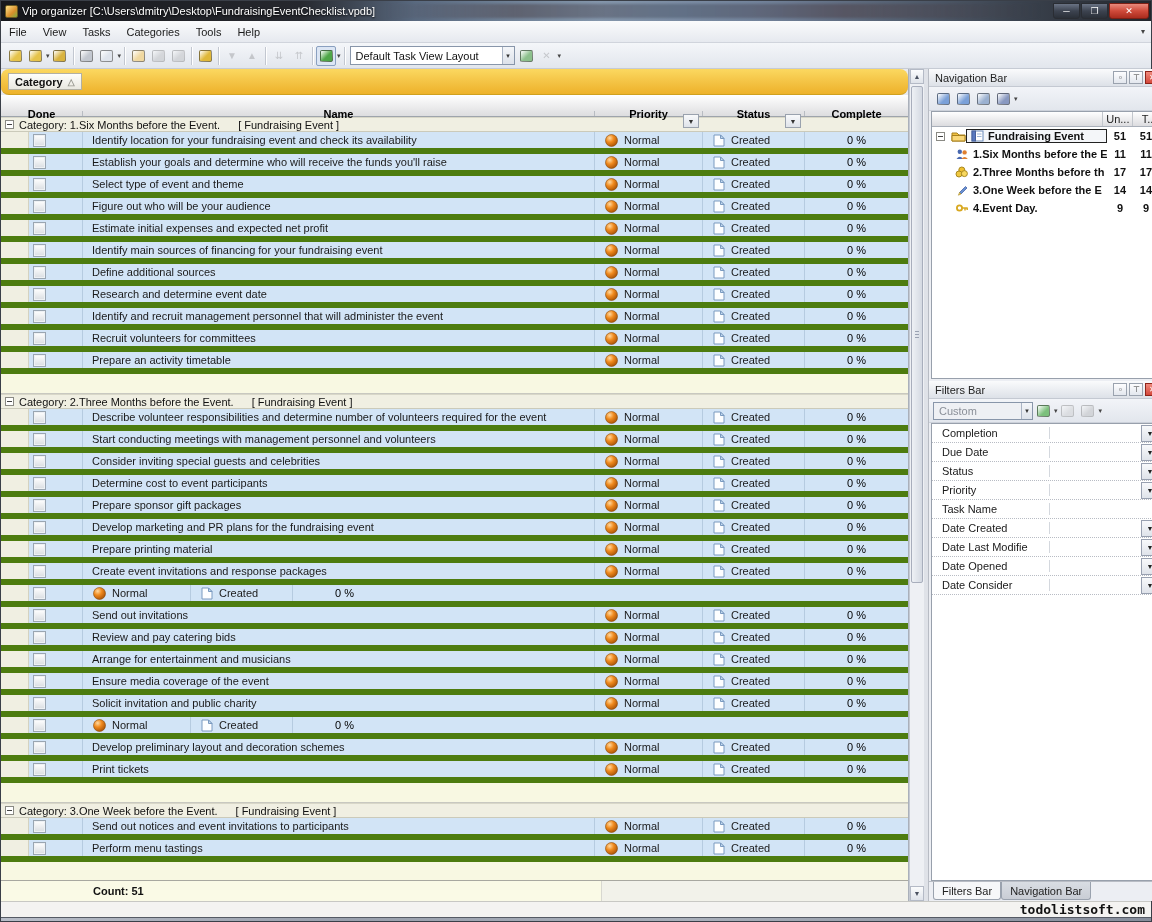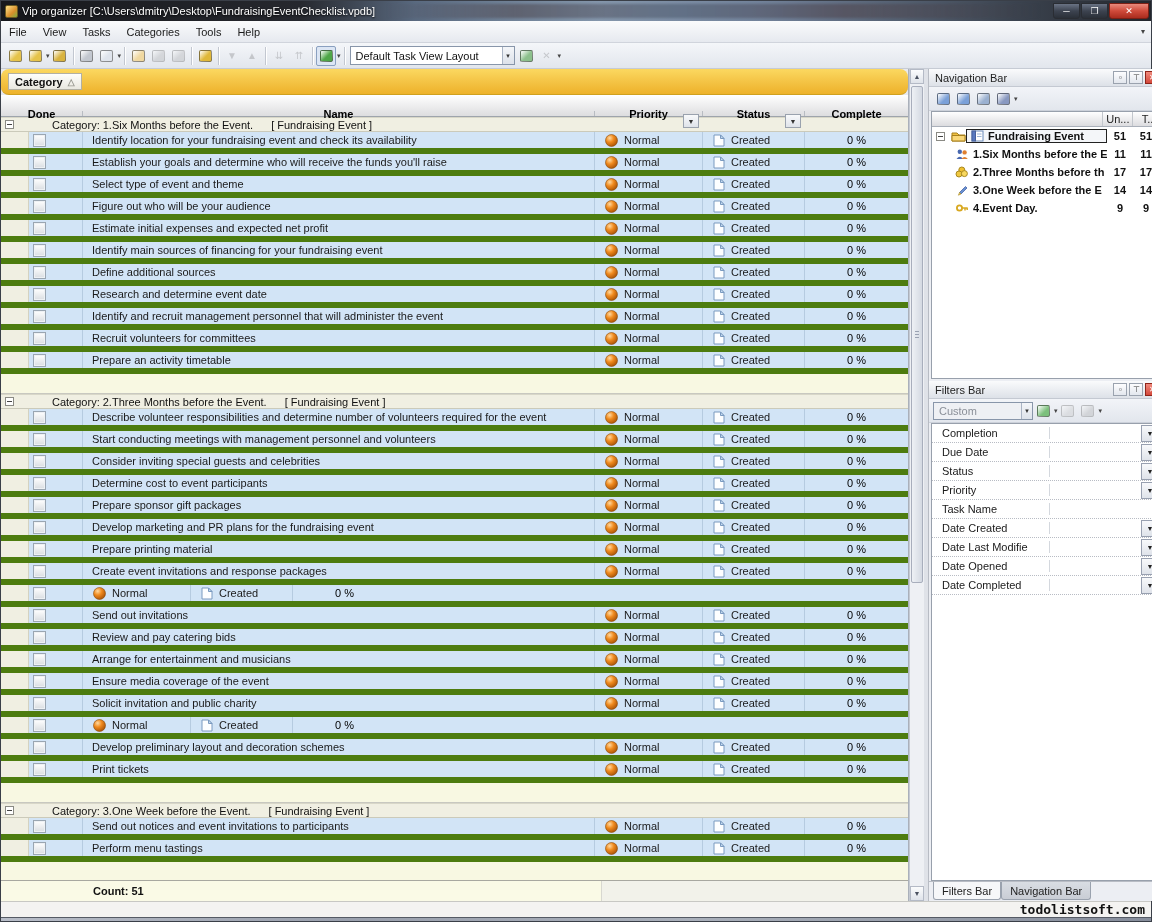--- a/index.html
+++ b/index.html
@@ -61,21 +61,21 @@
   .hc-status{width:102px;flex:0 0 102px;}
   .hc-complete{width:103px;flex:0 0 103px;border-right:none;}
   .hfilter{position:absolute;right:3px;top:3px;width:16px;height:14px;border:1px solid #9aa2ae;
     background:linear-gradient(#f8f9fb,#dfe3ea);display:flex;align-items:center;justify-content:center;font-size:7px;color:#333;}
 
   .tbl-body{flex:1;display:flex;flex-direction:column;min-height:0;overflow:hidden;background:#fff;}
   .cat-row{height:15px;flex:0 0 15px;background:#f0efe2;border-bottom:1px solid #cbcaba;border-top:1px solid #d8d7c8;
     display:flex;align-items:center;color:#111;}
   .expander{width:9px;height:9px;border:1px solid #8a8a84;background:#fff;margin:0 5px 0 4px;position:relative;flex:0 0 9px;}
   .expander::after{content:"";position:absolute;left:1px;right:1px;top:3px;height:1px;background:#444;}
-  .cat-title{margin-right:18px;margin-left:33px;}
+  .cat-title{margin-right:18px;}
   .task-row{height:22px;flex:0 0 22px;display:flex;border-bottom:6px solid #4d7c0f;background:#d2e4f6;}
   .indent{width:28px;flex:0 0 28px;background:#f0efe2;border-right:1px solid #d4d2c0;}
   .cell{display:flex;align-items:center;border-right:1px solid #b6cbe0;}
   .c-done{width:54px;flex:0 0 54px;padding-left:4px;}
   .c-name{flex:1;padding-left:9px;color:#1a1a1a;}
   .c-priority{width:108px;flex:0 0 108px;padding-left:10px;}
   .c-status{width:102px;flex:0 0 102px;padding-left:10px;}
   .c-complete{width:103px;flex:0 0 103px;justify-content:center;border-right:none;}
   .cell .lbl{margin-left:6px;color:#1a1a1a;}
   .checkbox{width:13px;height:13px;border:1px solid #9aa6b2;background:linear-gradient(#ffffff,#d9dde1);
@@ -1323,21 +1323,21 @@
               <span class="f-label">Date Last Modifie</span>
               <span class="f-value"></span>
               <span class="f-dd">▼</span>
             </div>
             <div class="filter-row">
               <span class="f-label">Date Opened</span>
               <span class="f-value"></span>
               <span class="f-dd">▼</span>
             </div>
             <div class="filter-row">
-              <span class="f-label">Date Completed</span>
+              <span class="f-label">Date Consider</span>
               <span class="f-value"></span>
               <span class="f-dd">▼</span>
             </div>
             <div class="filters-rest"></div>
           </div>
         <div class="panel-tabs" id="paneltabs">
             <span class="ptab active">Filters Bar</span>
             <span class="ptab">Navigation Bar</span>
           </div>
       </div>

